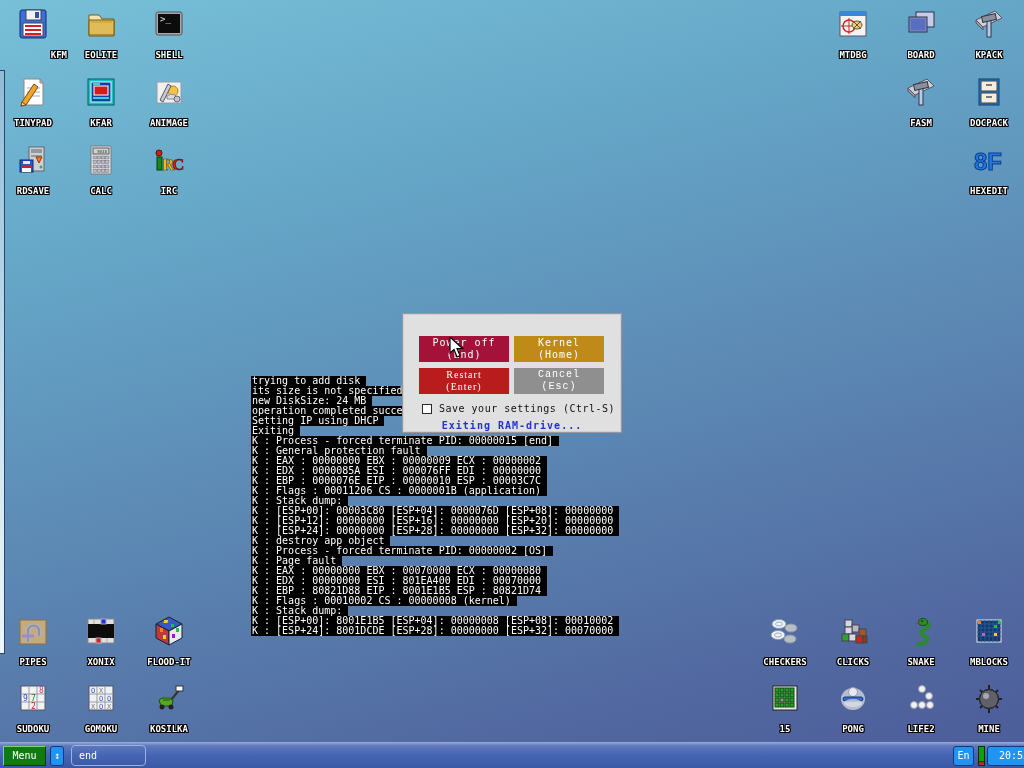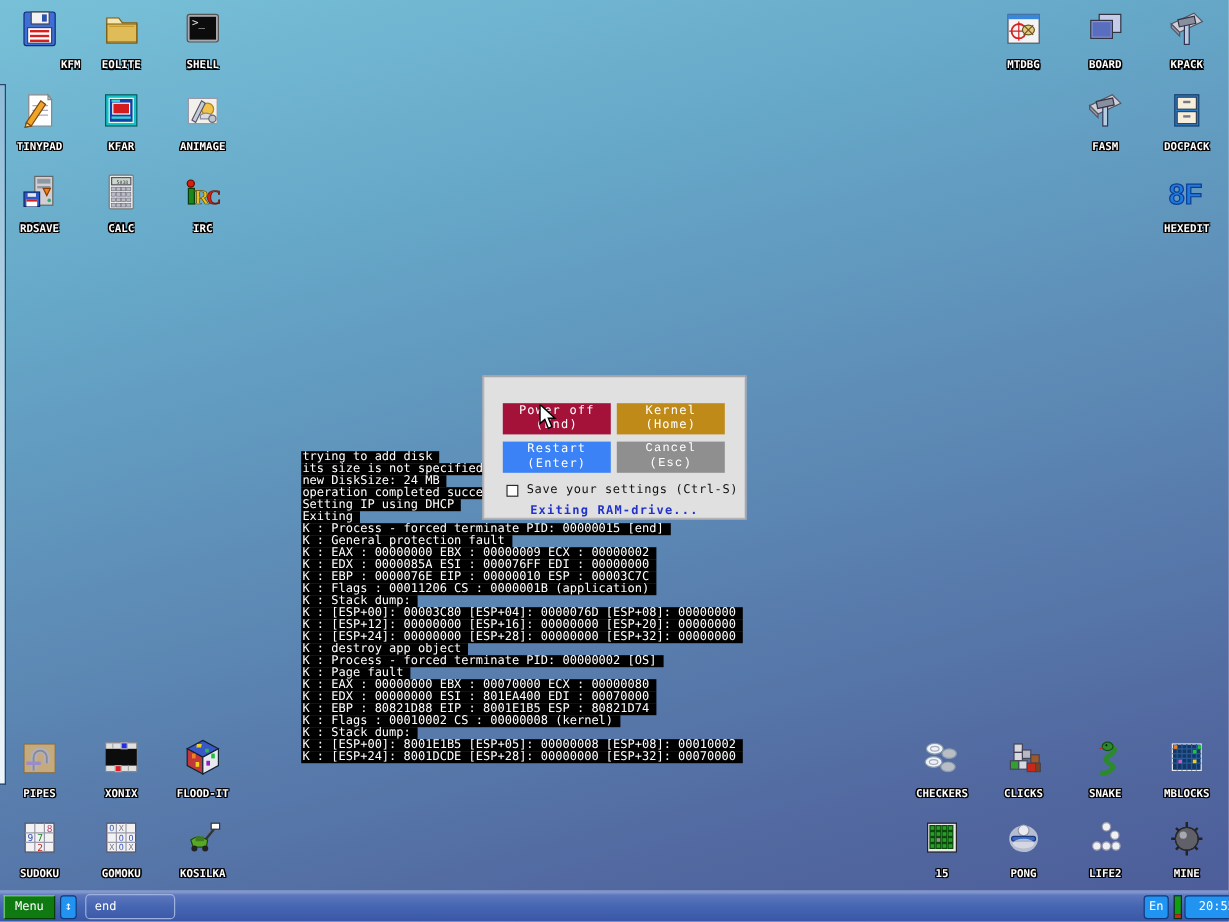--- a/index.html
+++ b/index.html
@@ -498,35 +498,35 @@
     <div class="console-line">K : [ESP+12]: 00000000 [ESP+16]: 00000000 [ESP+20]: 00000000</div>
     <div class="console-line">K : [ESP+24]: 00000000 [ESP+28]: 00000000 [ESP+32]: 00000000</div>
     <div class="console-line">K : destroy app object</div>
     <div class="console-line">K : Process - forced terminate PID: 00000002 [OS]</div>
     <div class="console-line">K : Page fault</div>
     <div class="console-line">K : EAX : 00000000 EBX : 00070000 ECX : 00000080</div>
     <div class="console-line">K : EDX : 00000000 ESI : 801EA400 EDI : 00070000</div>
     <div class="console-line">K : EBP : 80821D88 EIP : 8001E1B5 ESP : 80821D74</div>
     <div class="console-line">K : Flags : 00010002 CS : 00000008 (kernel)</div>
     <div class="console-line">K : Stack dump:</div>
-    <div class="console-line">K : [ESP+00]: 8001E1B5 [ESP+05]: 00000008 [ESP+08]: 00010002</div>
+    <div class="console-line">K : [ESP+00]: 8001E1B5 [ESP+04]: 00000008 [ESP+08]: 00010002</div>
     <div class="console-line">K : [ESP+24]: 8001DCDE [ESP+28]: 00000000 [ESP+32]: 00070000</div>
   </div>
 
 <div class="dialog">
   <div id="dialog-buttons">
       <div class="dlg-btn" style="left: 16px; top: 22px; background: rgb(164, 18, 58);">
         <div>Power off</div>
         <div>(End)</div>
       </div>
       <div class="dlg-btn" style="left: 111px; top: 22px; background: rgb(192, 138, 24);">
         <div>Kernel</div>
         <div>(Home)</div>
       </div>
-      <div class="dlg-btn" style="left: 16px; top: 54px; background: #3b82f6;">
+      <div class="dlg-btn" style="left: 16px; top: 54px; background: #b91c1c; font-family: Liberation Serif, serif;">
         <div>Restart</div>
         <div>(Enter)</div>
       </div>
       <div class="dlg-btn" style="left: 111px; top: 54px; background: rgb(143, 143, 143); font-family: Liberation Mono, monospace;">
         <div>Cancel</div>
         <div>(Esc)</div>
       </div>
     </div>
   <div class="dlg-check-row">
     <div class="dlg-checkbox"></div>

